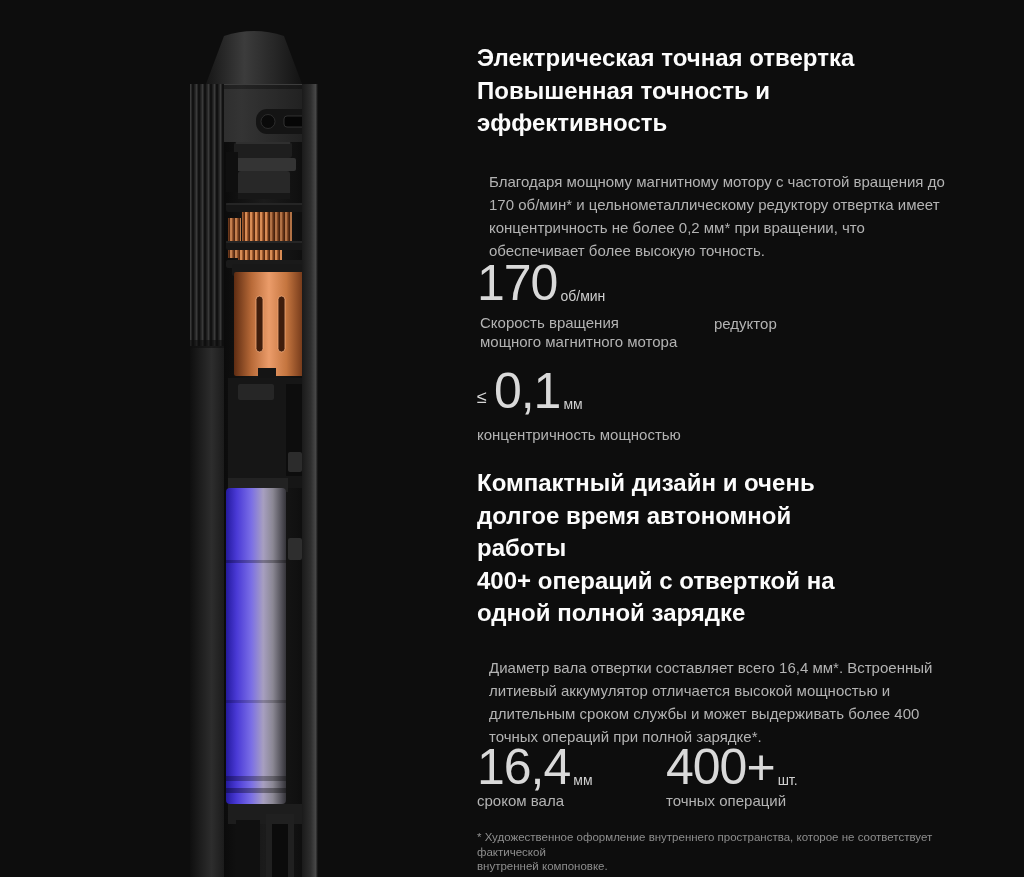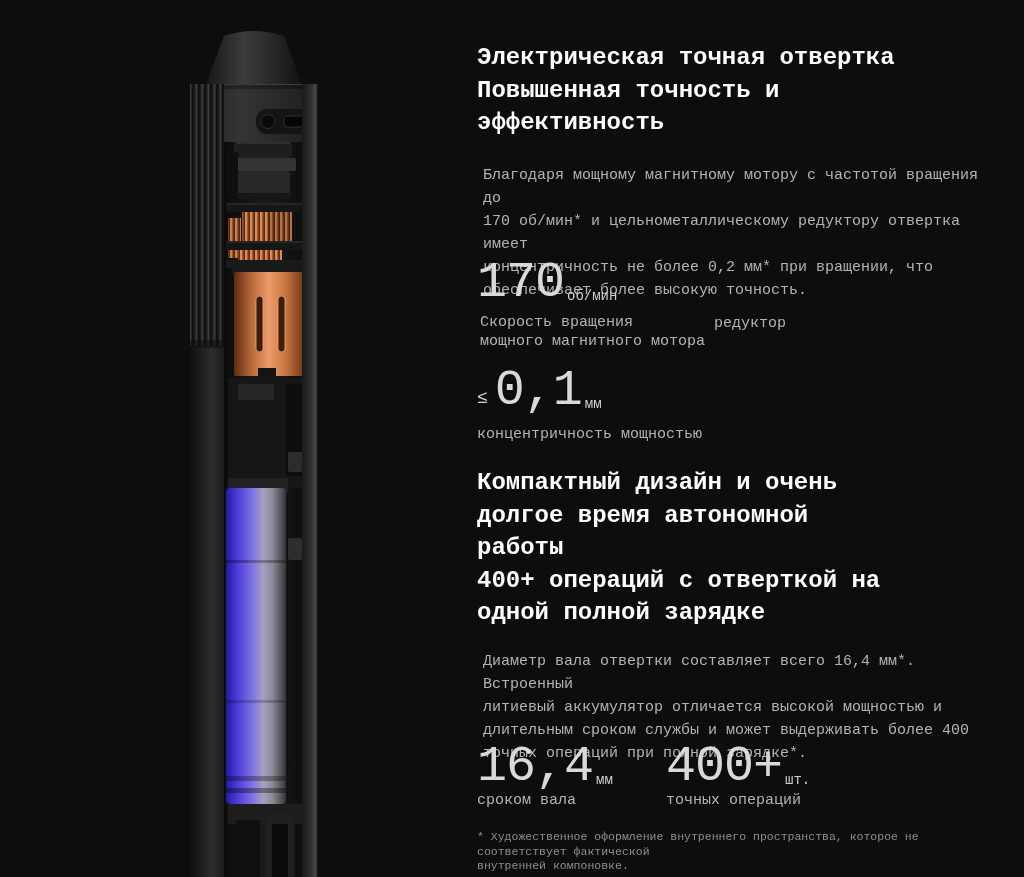--- a/index.html
+++ b/index.html
@@ -1,24 +1,24 @@
 <!DOCTYPE html>
 <html><head>
 <meta charset="utf-8">
 <style>
   html,body{margin:0;padding:0;background:#0d0d0d;}
   .canvas{
     position:relative;width:1024px;height:877px;background:#0d0d0d;
-    overflow:hidden;font-family:Liberation Mono, monospace;
+    overflow:hidden;font-family:Liberation Sans, sans-serif;
   }
   .abs{position:absolute;}
   .device-svg{position:absolute;left:0;top:0;z-index:0;}
   .txt{z-index:2;}
   .h{color:#fcfcfc;font-weight:700;font-size:24px;line-height:32.5px;white-space:pre-line;margin:0;}
-  .p{color:#b3b3b3;font-size:15px;line-height:23px;white-space:pre-line;margin:6px;}
+  .p{color:#b3b3b3;font-size:15px;line-height:23px;white-space:pre-line;margin:12px;}
   .num-row{display:flex;align-items:flex-end;color:#dcdcdc;}
   .num{font-size:50px;line-height:1;letter-spacing:-1px;color:#d9d9d9;text-align:right;}
   .unit{font-size:14px;color:#cfcfcf;padding-bottom:4px;margin-left:3px;letter-spacing:0;margin-top:12px;}
   .prefix{font-size:18px;padding-bottom:8px;margin-right:7px;color:#d6d6d6;letter-spacing:0;}
   .cap{color:#b3b3b3;font-size:15px;line-height:18.5px;white-space:pre-line;}
   .big-label{color:#e9e9e9;font-size:28px;line-height:1.1;font-weight:400;white-space:nowrap;}
   .foot{color:#8e8e8e;font-size:11.5px;line-height:14.5px;white-space:pre-line;}
 </style>
 </head>
 <body>

